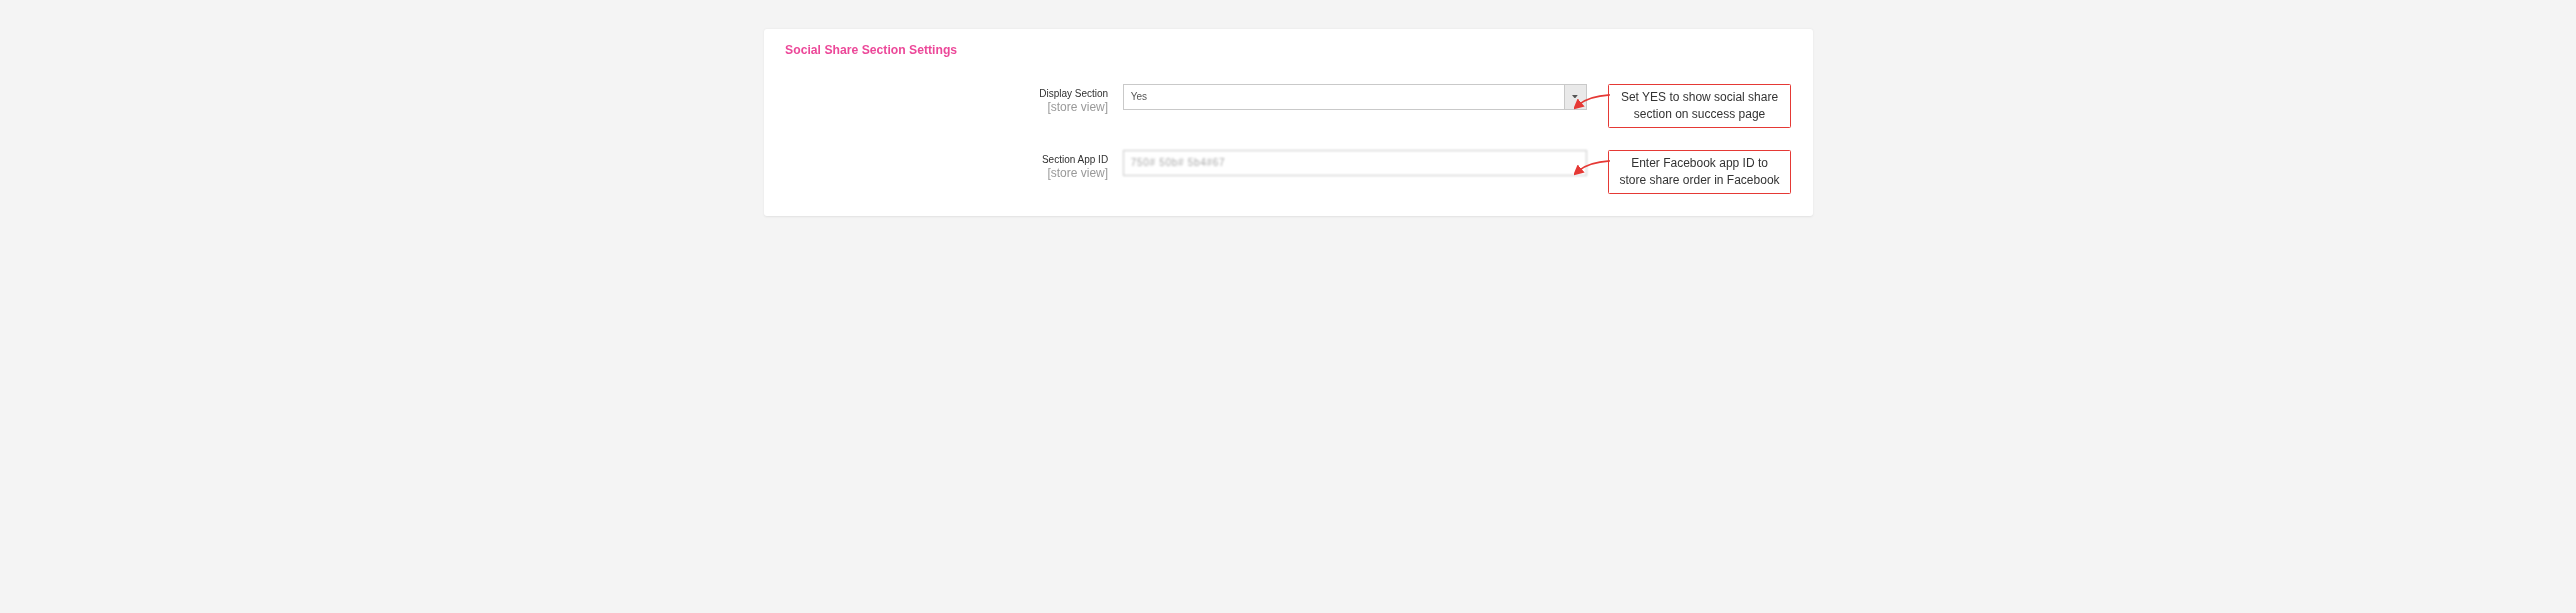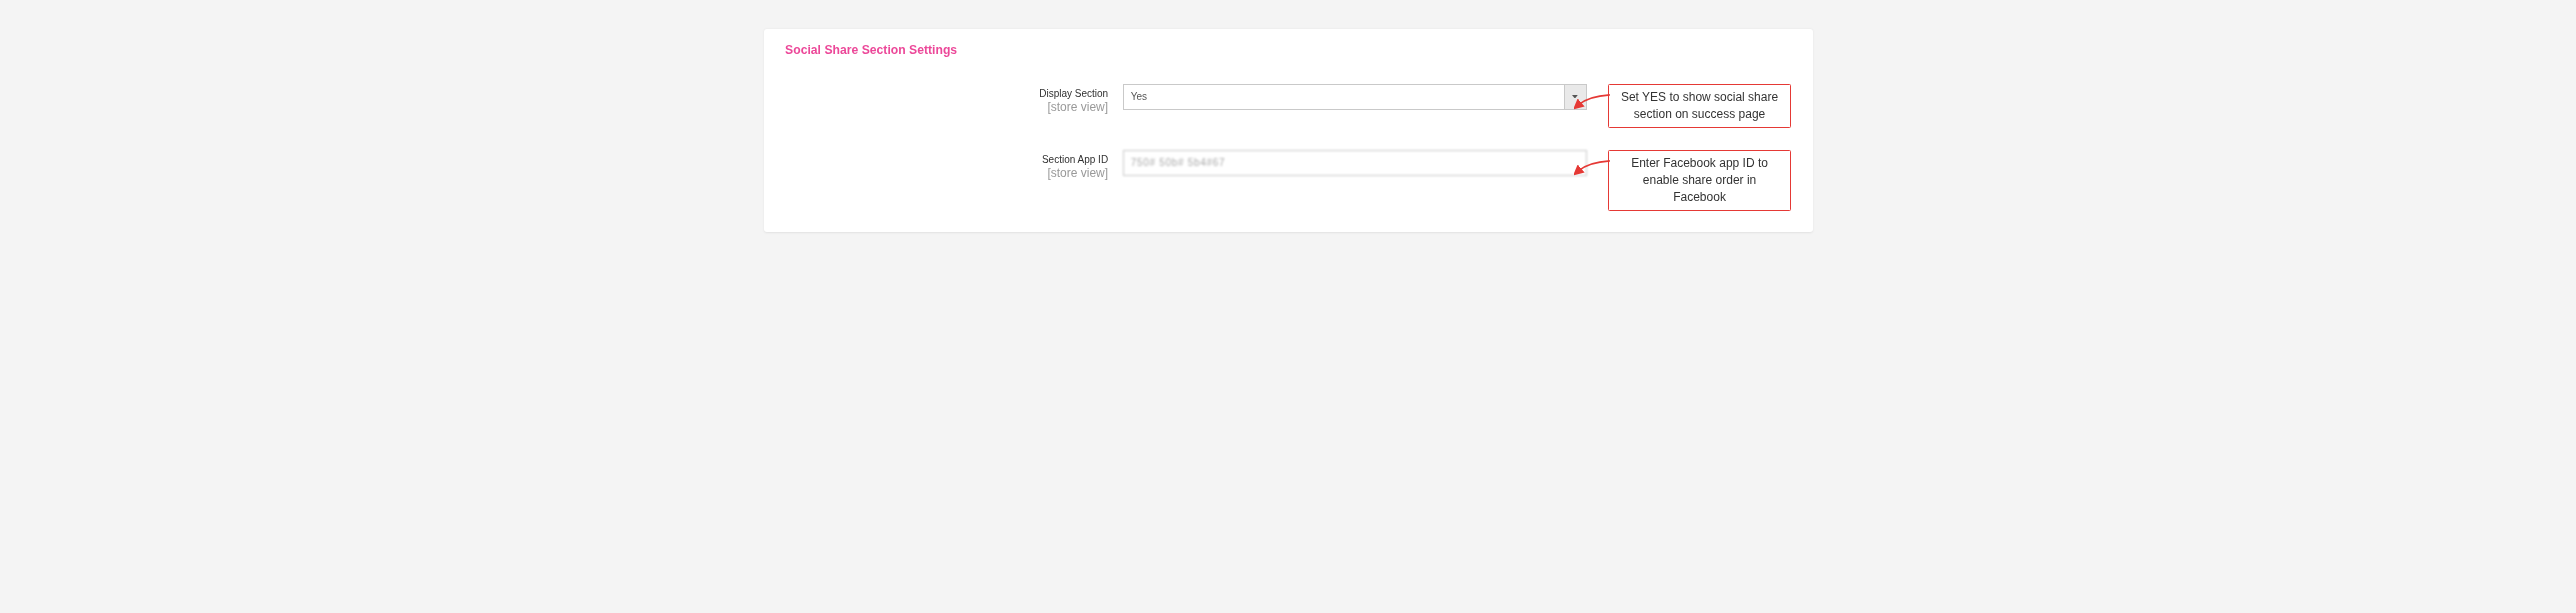--- a/index.html
+++ b/index.html
@@ -192,19 +192,19 @@
       </div>
       <div class="callout-col">
         <svg class="arrow-svg callout-arrow" viewBox="0 0 50 28">
           <defs>
             <marker id="ah2" markerWidth="6" markerHeight="6" refX="2" refY="3" orient="auto">
               <path d="M0,0 L0,6 L6,3 Z" fill="#e53935"></path>
             </marker>
           </defs>
           <path d="M50 4 Q20 6 6 18" stroke="#e53935" stroke-width="2.5" fill="none" marker-end="url(#ah2)"></path>
         </svg>
-        <div class="callout-box">Enter Facebook app ID to enable share order in Facebook</div>
+        <div class="callout-box">Enter Facebook app ID to store share order in Facebook</div>
       </div>
     </div>
 
   </div>
 </div>
 
 
 </body></html>

